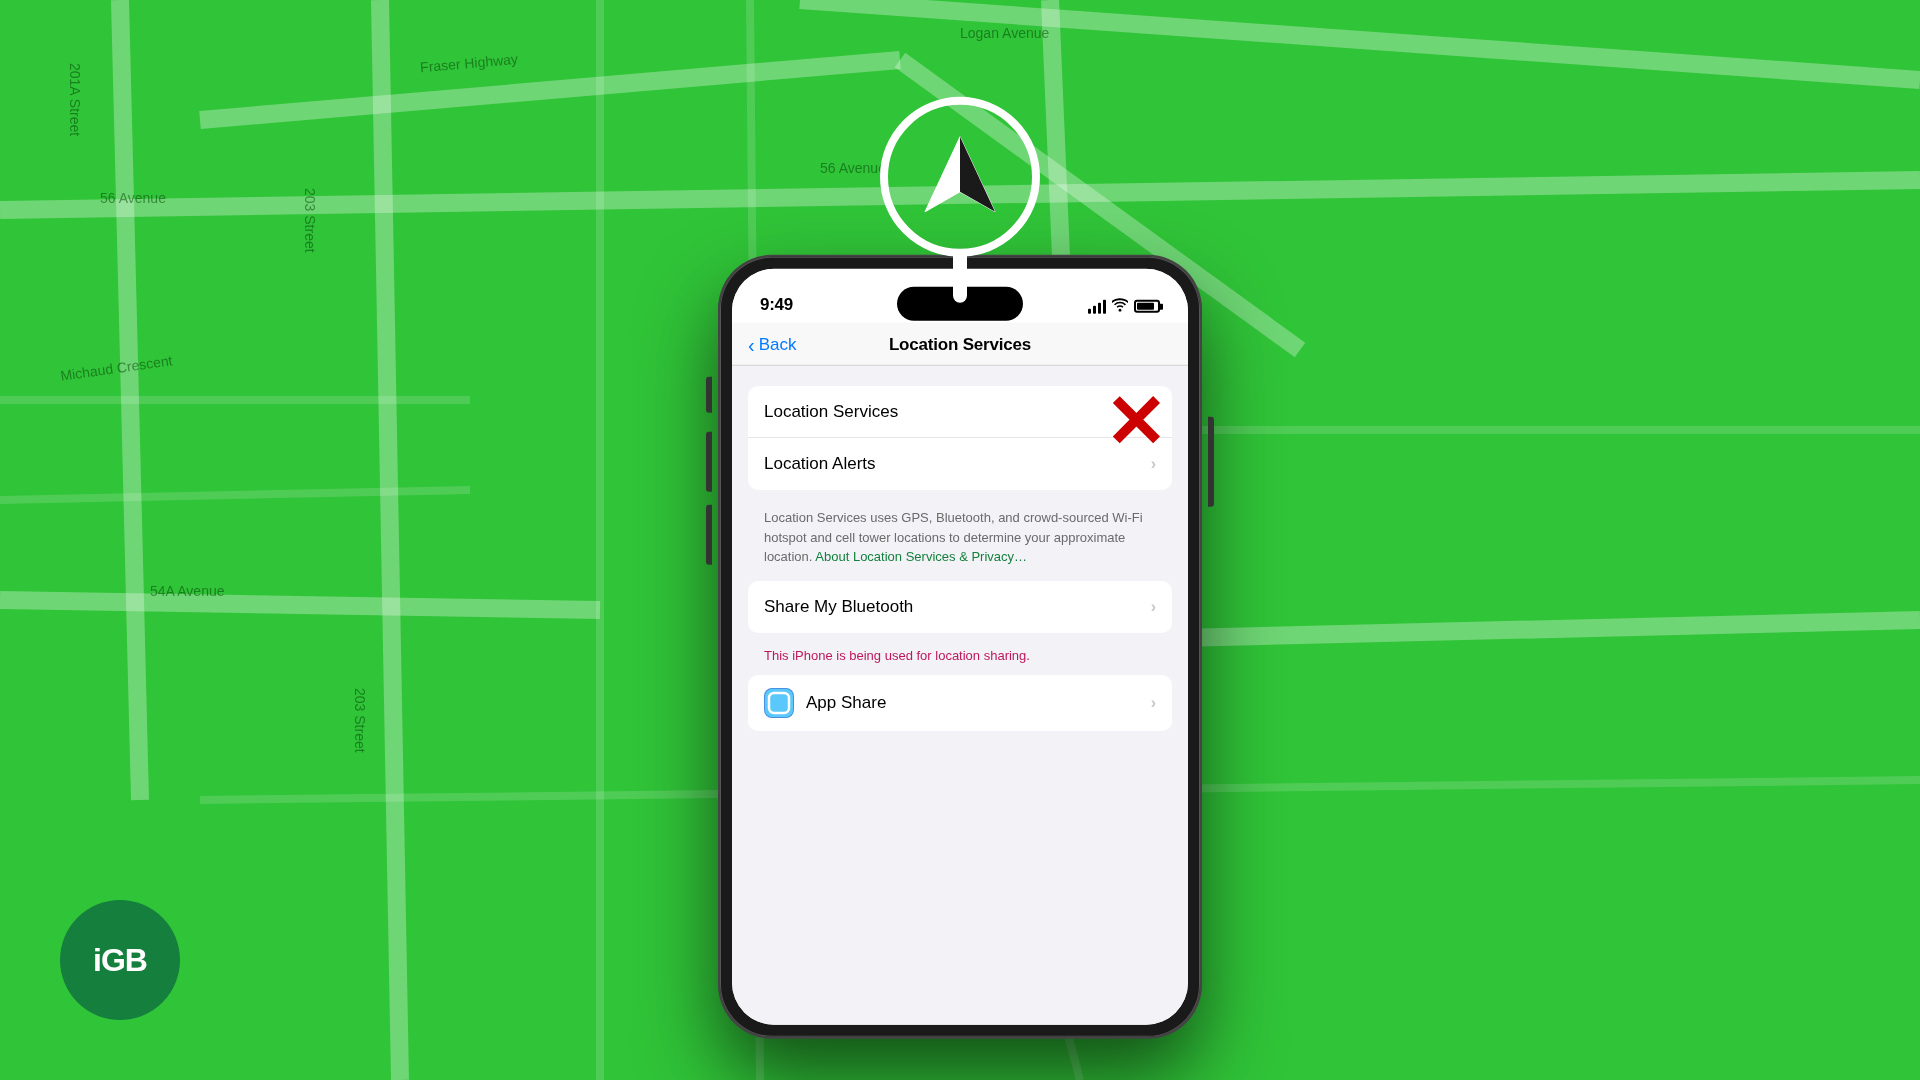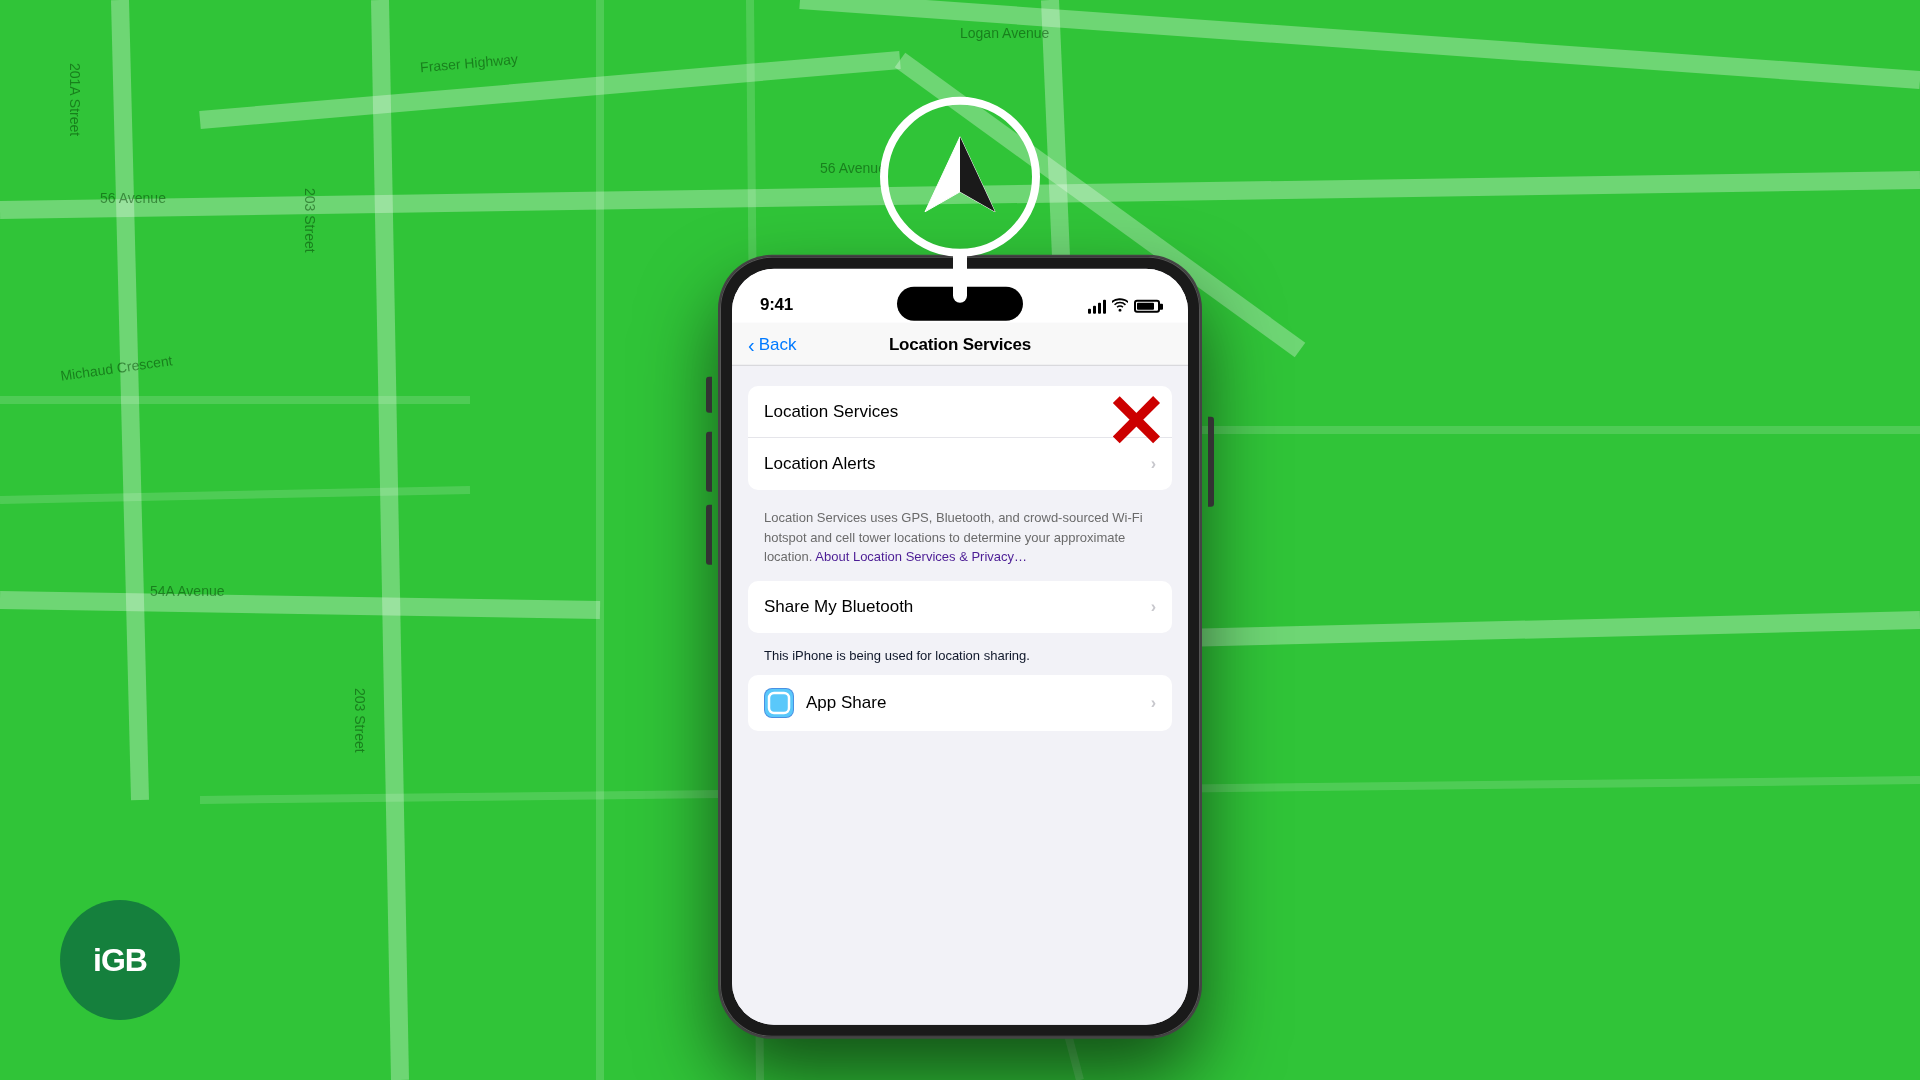--- a/index.html
+++ b/index.html
@@ -318,41 +318,41 @@
 
     
     .description-text {
       padding: 10px 32px 14px;
       font-size: 13px;
       color: #6b6b6b;
       line-height: 1.5;
     }
 
     .description-link {
-      color: #4c1d95;
+      color: #15803d;
       text-align: center;
     }
 
     
     .app-clips-icon {
       width: 30px;
       height: 30px;
       background: #4a90e2;
       border-radius: 8px;
       display: flex;
       align-items: center;
       justify-content: center;
       margin-right: 12px;
       flex-shrink: 0;
     }
 
     .subtitle-text {
       padding: 6px 32px 10px;
       font-size: 13px;
-      color: #0f172a;
+      color: #be185d;
       line-height: 1.4;
     }
 
     
     .street-label {
       position: absolute;
       color: rgba(0,60,0,0.5);
       font-size: 14px;
       font-weight: 500;
       white-space: nowrap;
@@ -429,21 +429,21 @@
 
     <div class="btn-left-top"></div>
     <div class="btn-left-mid"></div>
     <div class="btn-left-bot"></div>
     <div class="btn-right"></div>
 
     <div class="iphone-screen">
 
       <div class="status-bar" style="position:relative;">
         <div class="dynamic-island"></div>
-        <span class="status-time">9:41</span>
+        <span class="status-time">9:49</span>
         <div class="status-icons">
           <div class="signal-bars">
             <div class="signal-bar" style="height:5px"></div>
             <div class="signal-bar" style="height:8px"></div>
             <div class="signal-bar" style="height:11px"></div>
             <div class="signal-bar" style="height:14px"></div>
           </div>
           <span class="wifi-icon">
             <svg width="16" height="14" viewBox="0 0 16 14" fill="black">
               <path d="M8 11a1.5 1.5 0 110 3 1.5 1.5 0 010-3zm0-3.5a5 5 0 013.5 1.45l-1.1 1.1A3.5 3.5 0 008 9a3.5 3.5 0 00-2.4.95L4.5 8.85A5 5 0 018 7.5zm0-3.5a8.5 8.5 0 016 2.48l-1.1 1.1A7 7 0 008 5.5a7 7 0 00-4.9 2l-1.1-1.1A8.5 8.5 0 018 4zm0-3.5C11.9.5 15.3 2 17.5 4.5l-1.1 1.1A10 10 0 008 2.5a10 10 0 00-8.4 3.1L-1.5 4.5A11.5 11.5 0 018 .5z"></path>

